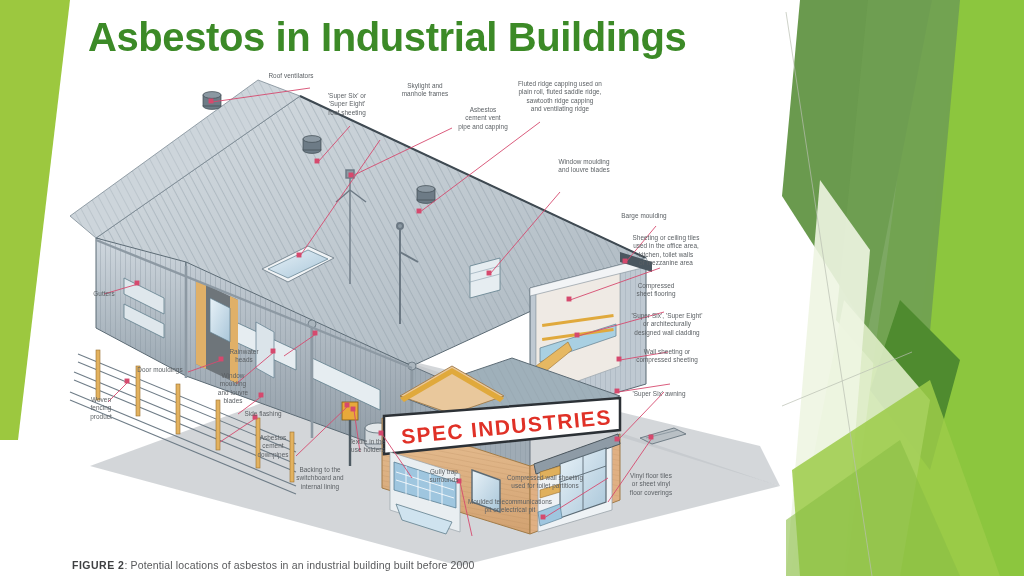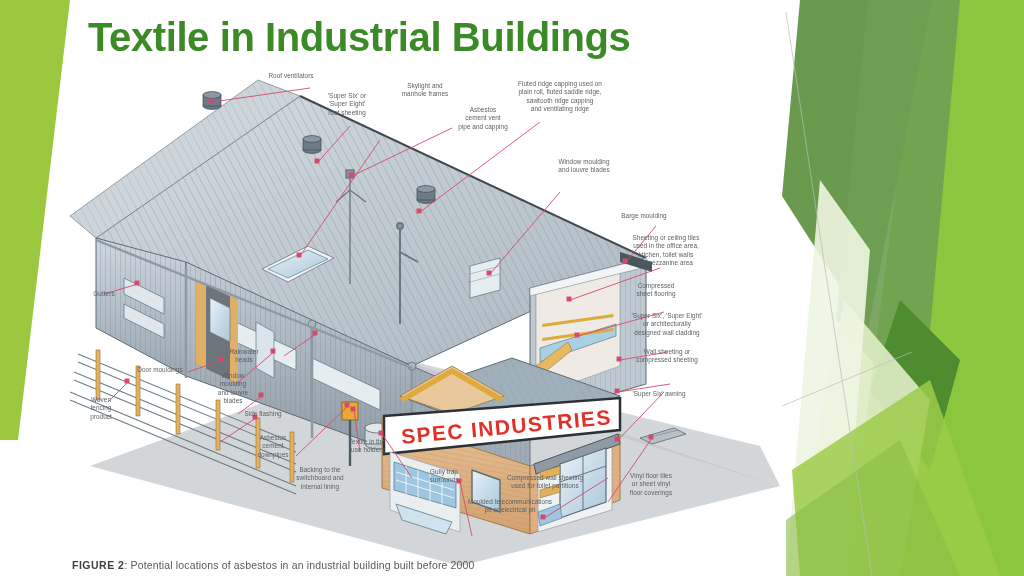--- a/index.html
+++ b/index.html
@@ -76,21 +76,21 @@
     <polygon points="868,0 960,0 922,420 836,320" fill="#6f9e52" opacity="0.9"></polygon>
     <polygon points="900,300 960,360 930,470 870,390" fill="#4f8b2f"></polygon>
     <polygon points="790,576 844,300 930,400 900,576" fill="#dcebc4" opacity="0.92"></polygon>
     <polygon points="820,180 870,250 844,576 786,576" fill="#eef5e2" opacity="0.9"></polygon>
     <polygon points="792,470 930,380 1000,576 800,576" fill="#9ccb49" opacity="0.85"></polygon>
     <polygon points="786,520 900,440 960,576 786,576" fill="#8bbe45" opacity="0.6"></polygon>
     <line x1="786" y1="12" x2="872" y2="576" stroke="#b9bfb2" stroke-width="0.7"></line>
     <line x1="782" y1="406" x2="912" y2="352" stroke="#b9bfb2" stroke-width="0.7"></line>
   </svg>
 
-  <div id="title">Textile in Industrial Buildings</div>
+  <div id="title">Asbestos in Industrial Buildings</div>
 
   <div id="figure">
 
     <svg width="720" height="500" viewBox="0 0 720 500">
       <defs>
         <linearGradient id="roofG" x1="0" y1="0" x2="1" y2="1">
           <stop offset="0%" stop-color="#d6dde2"></stop>
           <stop offset="100%" stop-color="#aab6bf"></stop>
         </linearGradient>
         <linearGradient id="wallG" x1="0" y1="0" x2="0" y2="1">

